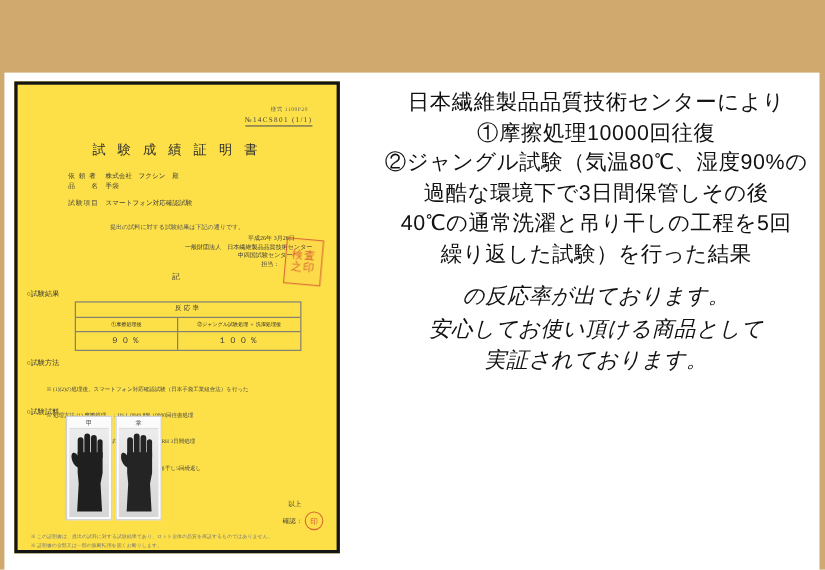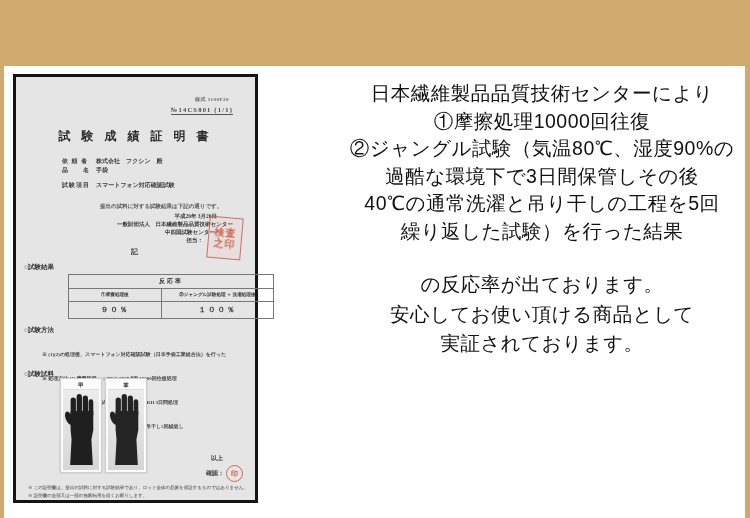--- a/index.html
+++ b/index.html
@@ -7,23 +7,23 @@
   body {
     position:relative; overflow:hidden; background:#ffffff;
     font-family:"Liberation Sans", sans-serif; color:#1a1a1a;
   }
   .tan-top    { position:absolute; left:0; top:0; width:750px; height:66px; background:#cfa96e; }
   .tan-left   { position:absolute; left:0; top:0; width:4px;  height:518px; background:#cfa96e; }
   .tan-right  { position:absolute; right:0; top:0; width:5px; height:518px; background:#cfa96e; }
 
   
   .doc {
-    position:absolute; left:13px; top:74px; width:245px; height:429px;
-    background:#e5e5e5; border:3px solid #141414;
-    font-family:"Liberation Serif", serif; color:#3a3a3a;font-weight:bold;
+    position:absolute; left:13px; top:74px; width:296px; height:429px;
+    background:#fde047; border:3px solid #141414;
+    font-family:"Liberation Serif", serif; color:#3a3a3a;
   }
   .doc * { position:absolute; }
   .d-formno  { right:26px; top:19px;  font-size:5px;  color:#666; letter-spacing:.5px; }
   .d-certno  { right:22px; top:29px;  font-size:6.5px; letter-spacing:1.2px; color:#444;
                border-bottom:.5px solid #555; padding-bottom:1px; }
   .d-title   { left:0; right:0; top:51px; text-align:center; font-size:12px;
                letter-spacing:4px; color:#2b2b2b; }
   .d-fields  { left:46px; top:80px; font-size:6px; line-height:9px; width:220px; }
   .d-fields .frow { position:static; display:flex; }
   .d-fields .flab { position:static; width:34px; letter-spacing:1px; }
@@ -73,21 +73,21 @@
   .d-foot    { left:12px; top:407px; font-size:4.5px; line-height:7.5px; color:#777; width:270px; }
   .d-foot div { position:static; }
 
   
   .desc { position:absolute; left:347px; top:80px; width:390px; text-align:center; color:#111; }
   .desc-line { font-size:19.5px; line-height:27.5px; font-weight:500; letter-spacing:.5px; }
   .desc-results { margin-top:7px; font-size:47px; line-height:58px; font-weight:600;
                   letter-spacing:1px; white-space:nowrap; }
   .desc-results .res + .res { margin-left:30px; }
   .desc-results .num { font-weight:400; }
-  .desc-closing { margin-top:25px; }
+  .desc-closing { margin-top:10px;font-style:italic; }
   .desc-closing .desc-line { line-height:29.5px; }
 </style>
 </head>
 <body>
 
 <div class="tan-top"></div>
 <div class="tan-left"></div>
 <div class="tan-right"></div>
 
 <div class="doc">

